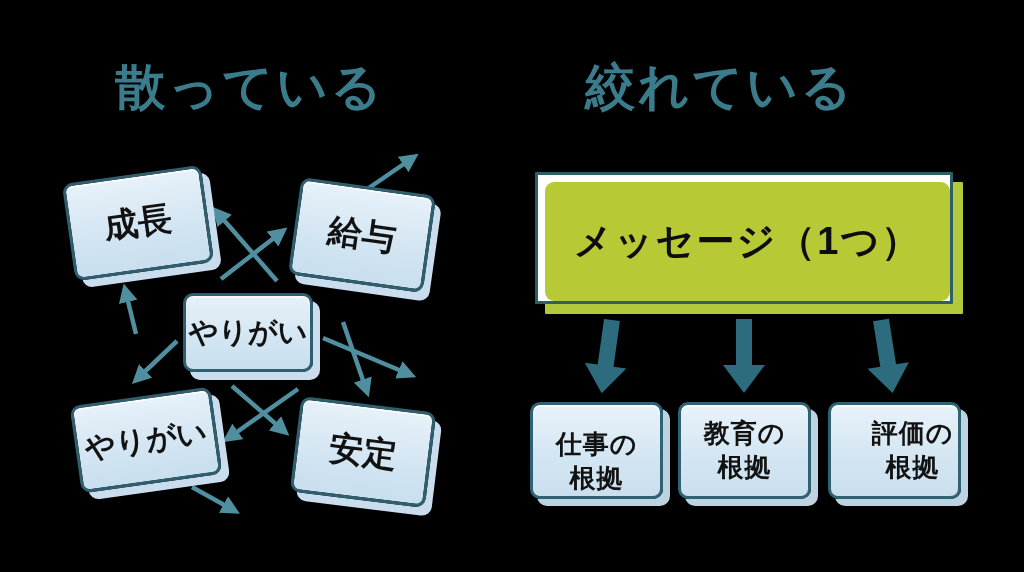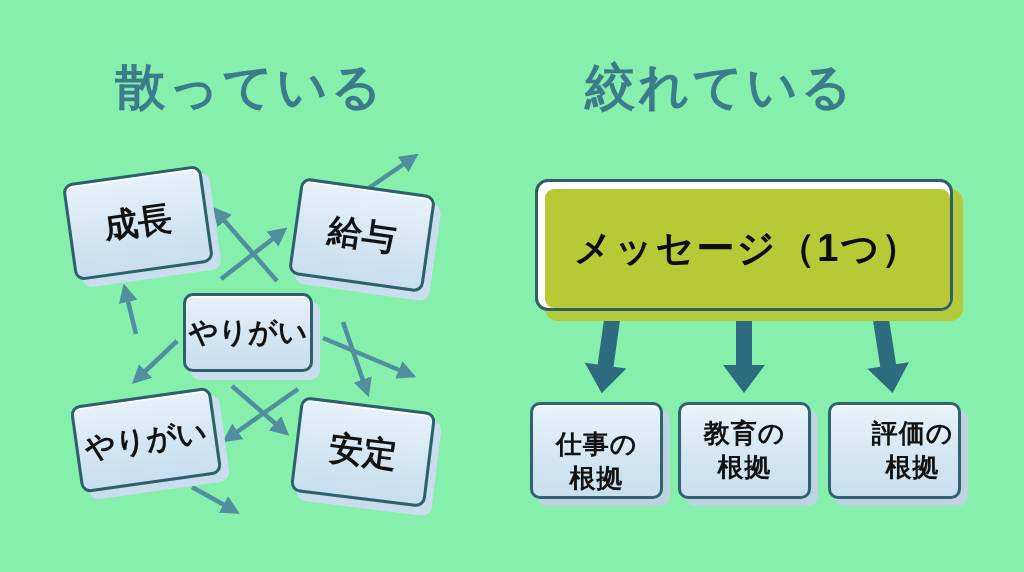--- a/index.html
+++ b/index.html
@@ -1,18 +1,18 @@
 <!DOCTYPE html>
 <html><head>
 <meta charset="utf-8">
 <style>
   html,body { margin:0; padding:0; background:#ffffff; }
   .canvas {
     position:relative; width:1024px; height:572px; overflow:hidden;
-    background:#86efac;
+    background:#000000;
     font-family:"Liberation Sans","DejaVu Sans",sans-serif;
   }
   .title {
     position:absolute; top:54px; text-align:center;
     font-size:50px; font-weight:bold; letter-spacing:3px;
     color:#3a7b8c;
   }
   .title-left  { left:0;     width:500px; }
   .title-right { left:500px; width:440px; }
 
@@ -23,22 +23,22 @@
     position:absolute; box-sizing:border-box;
     border:3px solid #2f5f6e; border-radius:10px;
     background:linear-gradient(180deg,#e7f1f9 0%,#cfe3f1 70%,#c9dfef 100%);
     box-shadow:7px 8px 0 #c9ddee, inset 0 2px 0 rgba(255,255,255,.75);
     display:flex; align-items:center; justify-content:center;
     font-weight:bold; color:#121212;
   }
 
   
   .message-box {
-    position:absolute; left:535px; top:179px; width:412px; height:126px;
-    box-sizing:content-box; border:3px solid #2d5f66; border-radius:13px;
+    position:absolute; left:535px; top:172px; width:412px; height:126px;
+    box-sizing:content-box; border:3px solid #2d5f66; border-radius:1px;
     background:#ffffff; box-shadow:10px 10px 0 #b4c83c;
   }
   .message-fill {
     position:absolute; left:7px; top:7px; right:0; bottom:0;
     border-radius:9px; background:#b7ca35;
     display:flex; align-items:center; justify-content:center;
   }
   .message-fill span {
     font-size:38px; font-weight:bold; color:#0d0d0d; letter-spacing:2px;
   }

